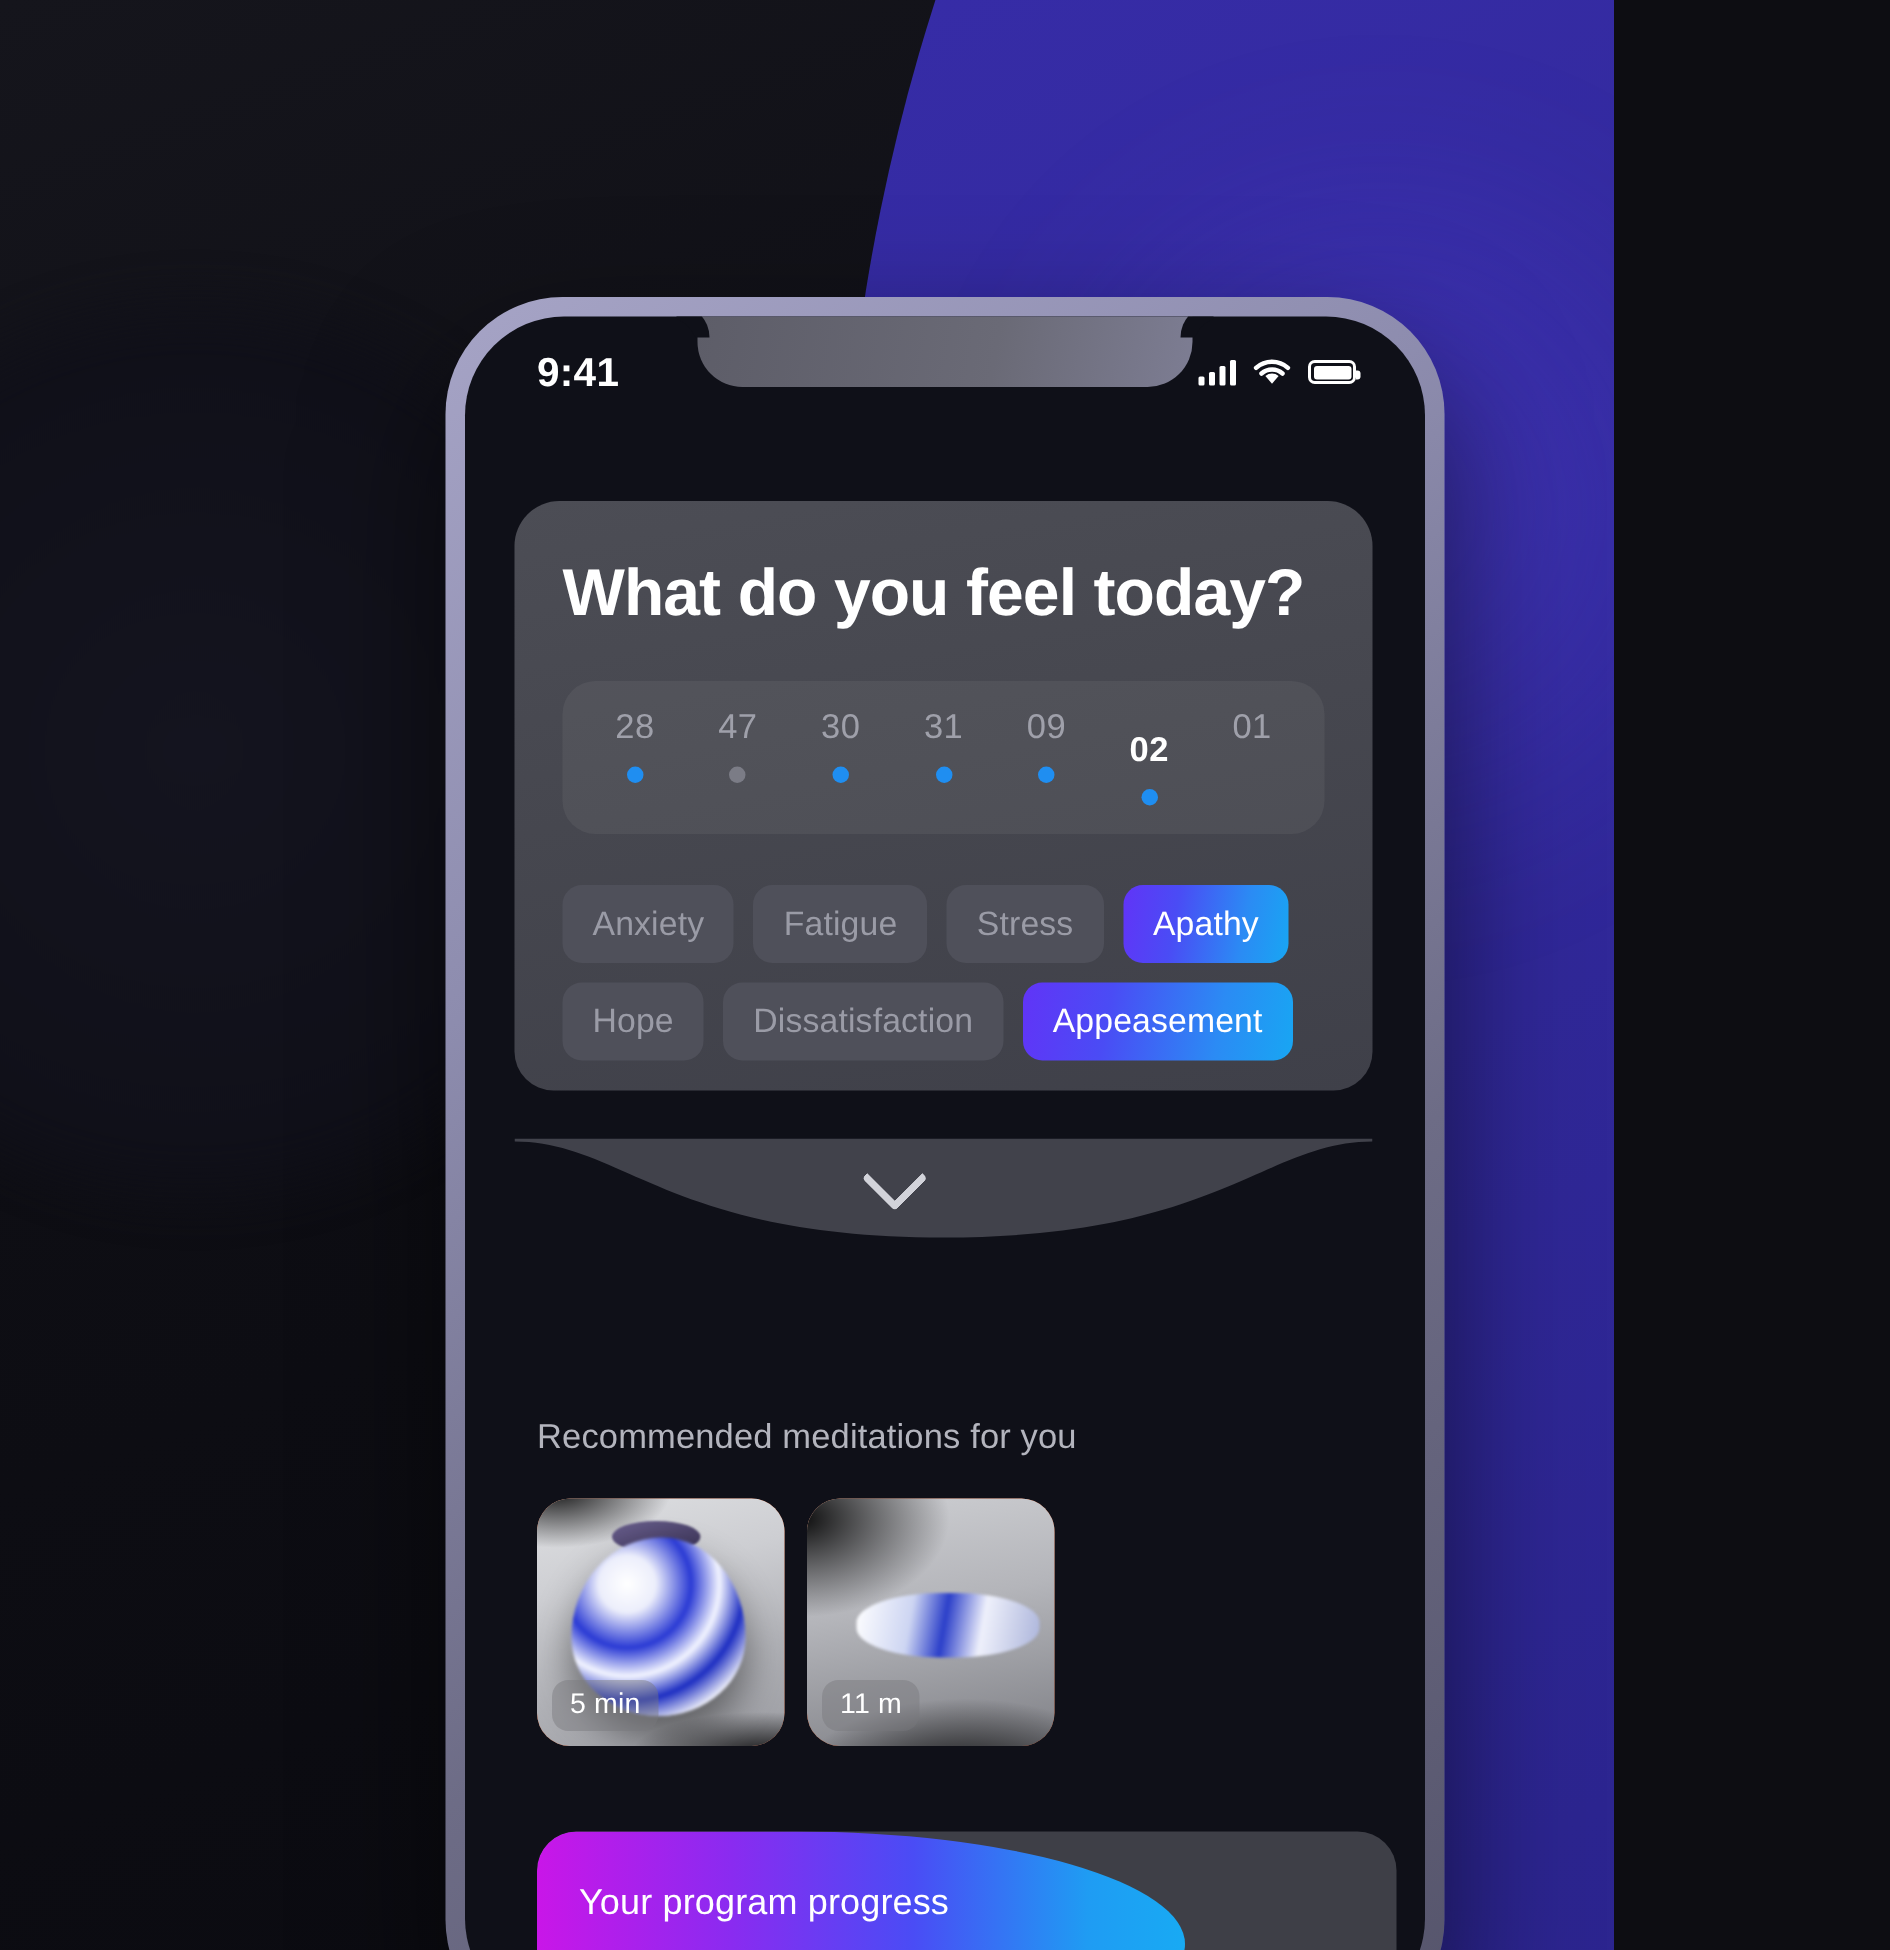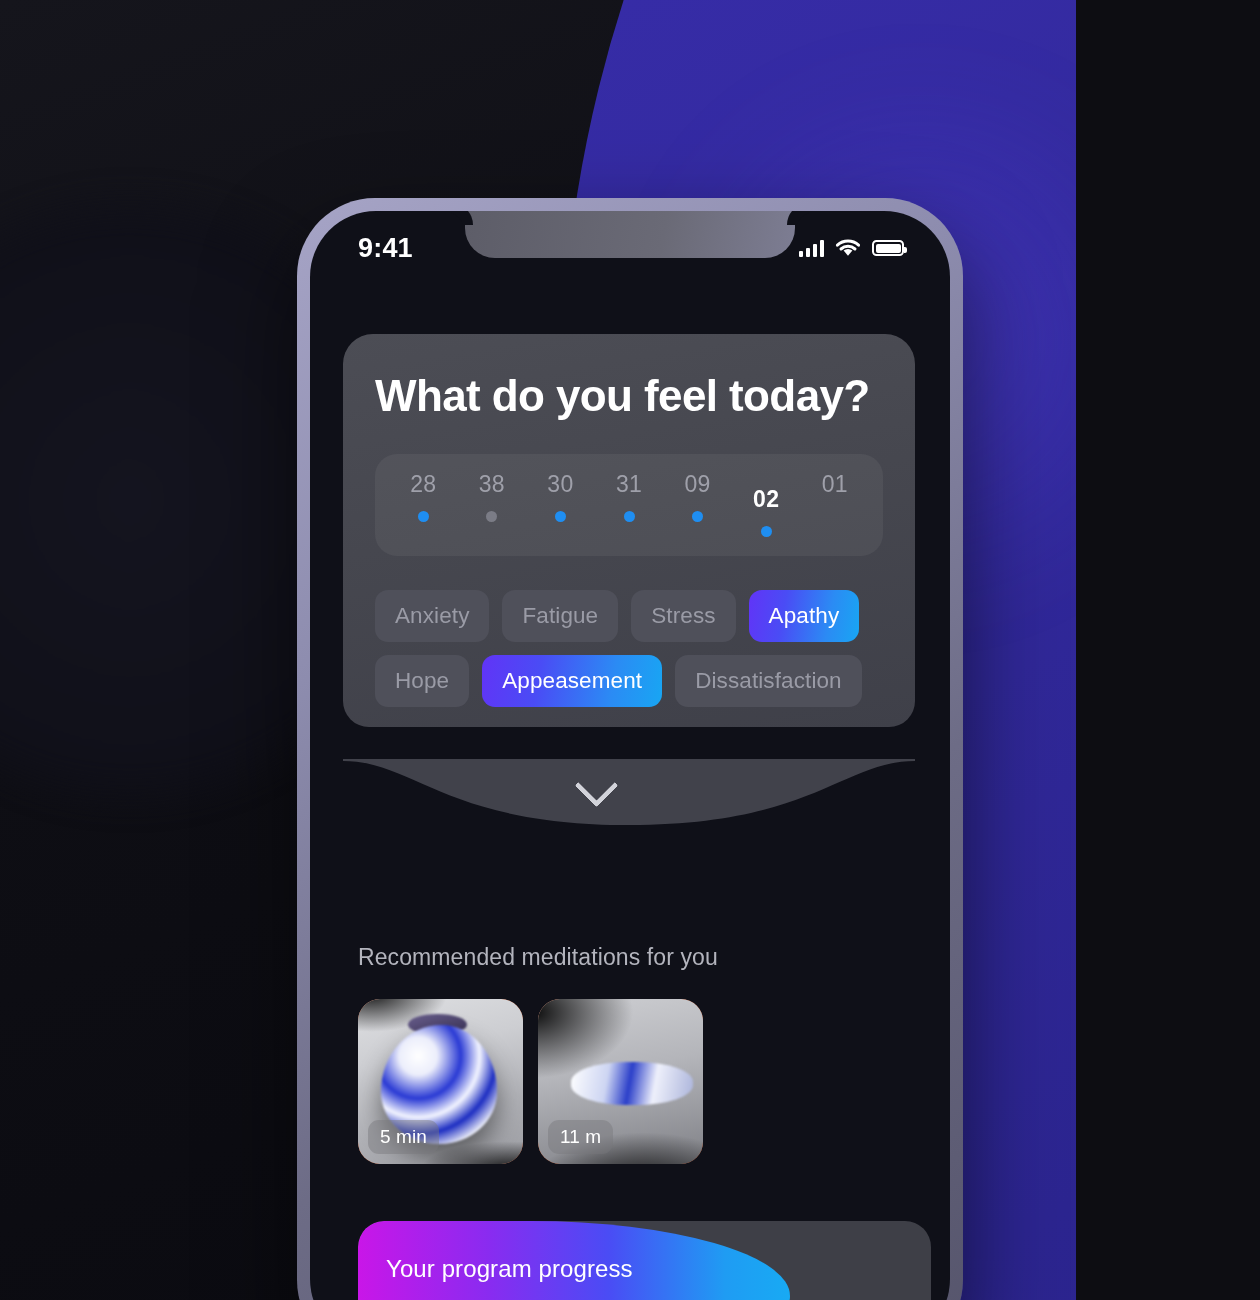--- a/index.html
+++ b/index.html
@@ -455,21 +455,21 @@
 
       <div class="mood-card">
         <div class="headline">What do you feel today?</div>
 
         <div class="date-strip">
             <div class="date-cell">
               <div class="date-num">28</div>
               <div class="date-dot on"></div>
             </div>
             <div class="date-cell">
-              <div class="date-num">38</div>
+              <div class="date-num">47</div>
               <div class="date-dot muted"></div>
             </div>
             <div class="date-cell">
               <div class="date-num">30</div>
               <div class="date-dot on"></div>
             </div>
             <div class="date-cell">
               <div class="date-num">31</div>
               <div class="date-dot on"></div>
             </div>
@@ -486,22 +486,22 @@
               <div class="date-dot"></div>
             </div>
           </div>
 
         <div class="chips">
             <div class="chip">Anxiety</div>
             <div class="chip">Fatigue</div>
             <div class="chip">Stress</div>
             <div class="chip selected">Apathy</div>
             <div class="chip">Hope</div>
+            <div class="chip">Dissatisfaction</div>
             <div class="chip selected">Appeasement</div>
-            <div class="chip">Dissatisfaction</div>
           </div>
       </div>
 
       <svg class="card-bump" id="card-bump" viewBox="0 0 572 72" preserveAspectRatio="none" style="top: 548px;">
         <path d="M0,0 L572,0 L572,2 C500,2 470,66 286,66 C102,66 72,2 0,2 Z" fill="#41424b"></path>
       </svg>
 
       <div class="chevron-wrap" id="chevron-wrap" style="top: 559px;">
         <span class="chevron"></span>
       </div>

